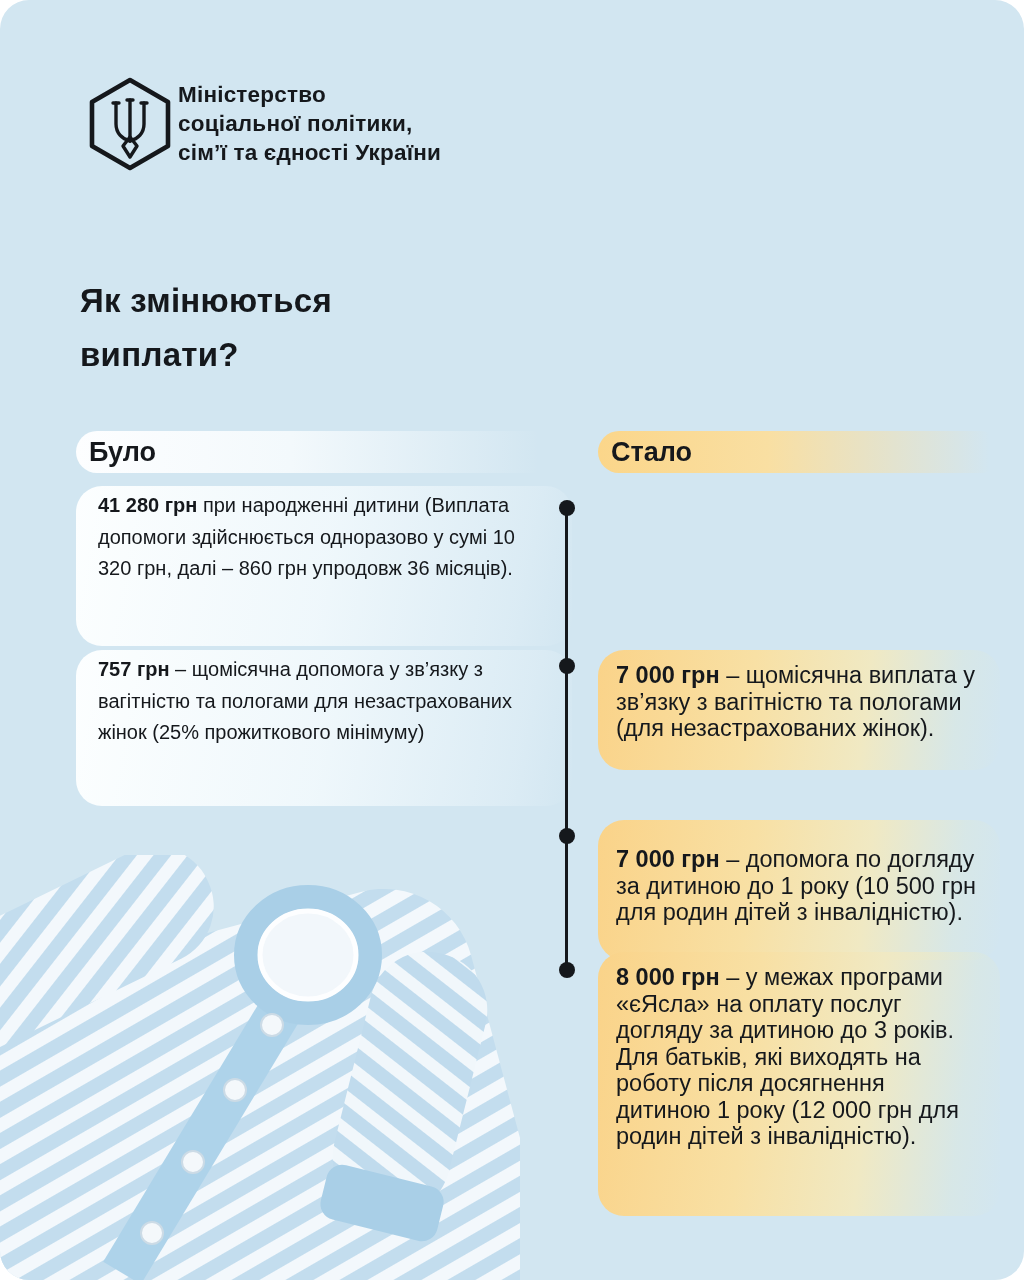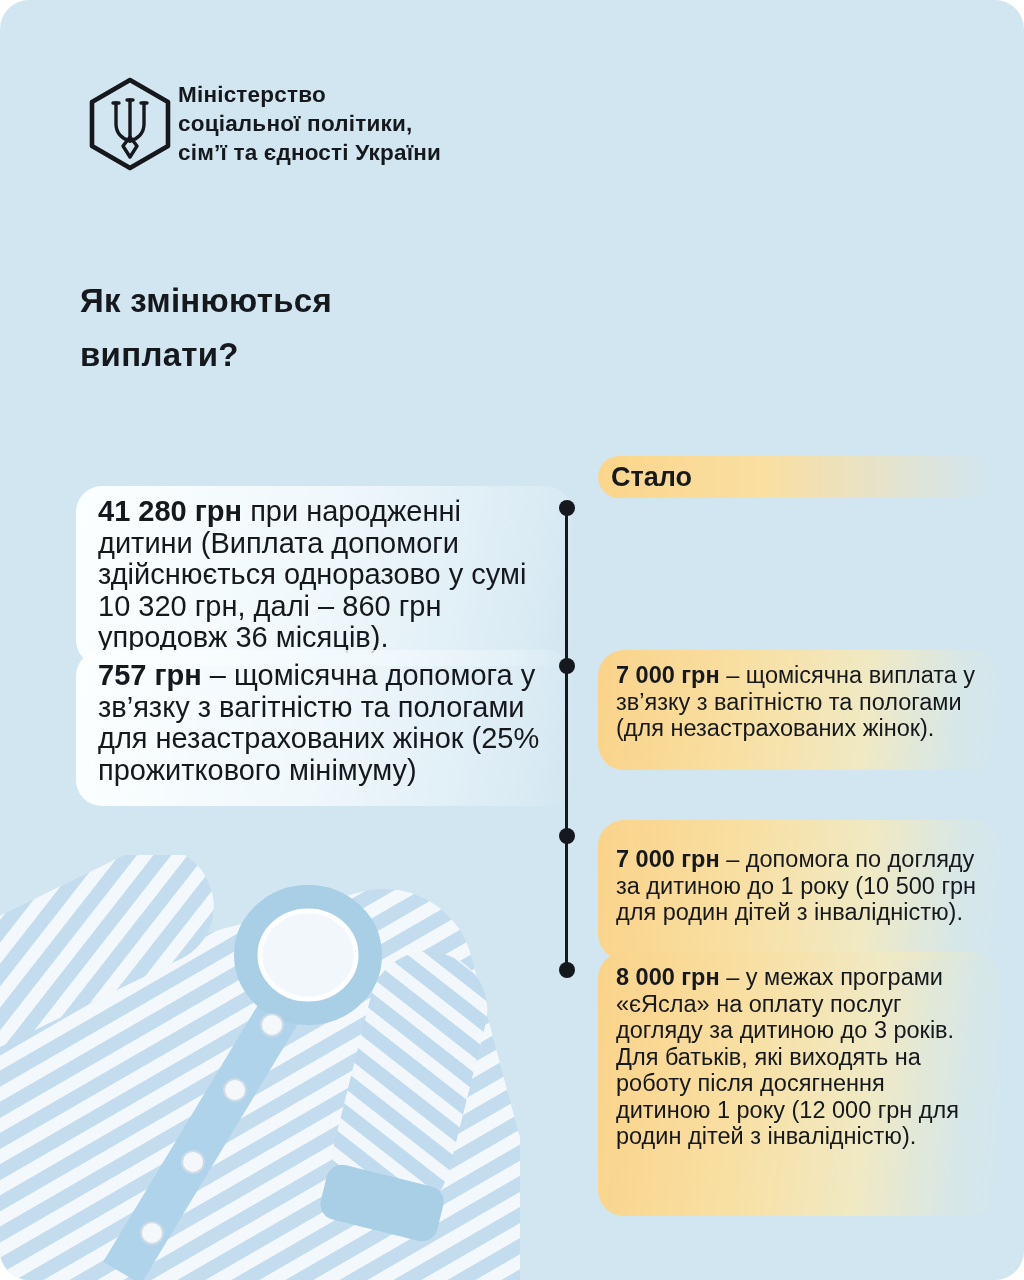--- a/index.html
+++ b/index.html
@@ -31,30 +31,29 @@
     font-size:27px;font-weight:bold;line-height:42px;
     padding-left:13px;box-sizing:border-box;
   }
   .col-header.before{
     left:76px;top:431px;width:478px;
     background:linear-gradient(90deg,#fdfeff 0%,#f3f9fc 45%,rgba(243,249,252,0) 97%);
   }
   .col-header.after{
     left:598px;top:431px;width:404px;
     background:linear-gradient(90deg,#fbd68a 0%,#f9dfa2 42%,rgba(249,223,162,0) 97%);
-    margin-top:25px;
   }
   
   .card{position:absolute;border-radius:26px;box-sizing:border-box;}
   .card .card-text{margin:0;white-space:pre-line;}
   .amt{font-weight:bold;}
   .card.before-card{
     left:76px;width:496px;
-    padding:10px 20px 12px 22px;
-    font-size:29px;line-height:31.5px;
+    padding:4px 20px 12px 22px;
+    font-size:20px;line-height:31.5px;
     background:linear-gradient(100deg,rgba(253,255,255,.98) 0%,rgba(243,250,253,.88) 50%,rgba(236,246,251,.35) 88%,rgba(236,246,251,0) 100%);
   }
   .card.after-card{
     left:598px;width:402px;
     padding:12px 16px 12px 18px;
     font-size:23.5px;line-height:26.5px;
     background:linear-gradient(97deg,#fad389 0%,#f8e0a4 38%,#f0e9c3 66%,rgba(223,233,216,.4) 88%,rgba(210,230,241,0) 100%);
   }
   
   .timeline-line{
@@ -86,20 +85,21 @@
 
   <div class="ministry">
     <div>Міністерство</div>
     <div>соціальної політики,</div>
     <div>сім’ї та єдності України</div>
   </div>
 
   <h1 class="title">Як змінюються
 виплати?</h1>
 
+  <div class="col-header before">Було</div>
   <div class="col-header after">Стало</div>
 
   <div class="card before-card" style="top:486px;min-height:160px">
     <p class="card-text"><b class="amt">41 280 грн</b><span> при народженні дитини (Виплата допомоги здійснюється одноразово у сумі 10 320 грн, далі – 860 грн упродовж 36 місяців).</span></p>
   </div>
   <div class="card before-card" style="top:650px;min-height:156px">
     <p class="card-text"><b class="amt">757 грн</b><span> – щомісячна допомога у зв’язку з вагітністю та пологами для незастрахованих жінок (25% прожиткового мінімуму)</span></p>
   </div>
 
   <div class="timeline-line"></div>

